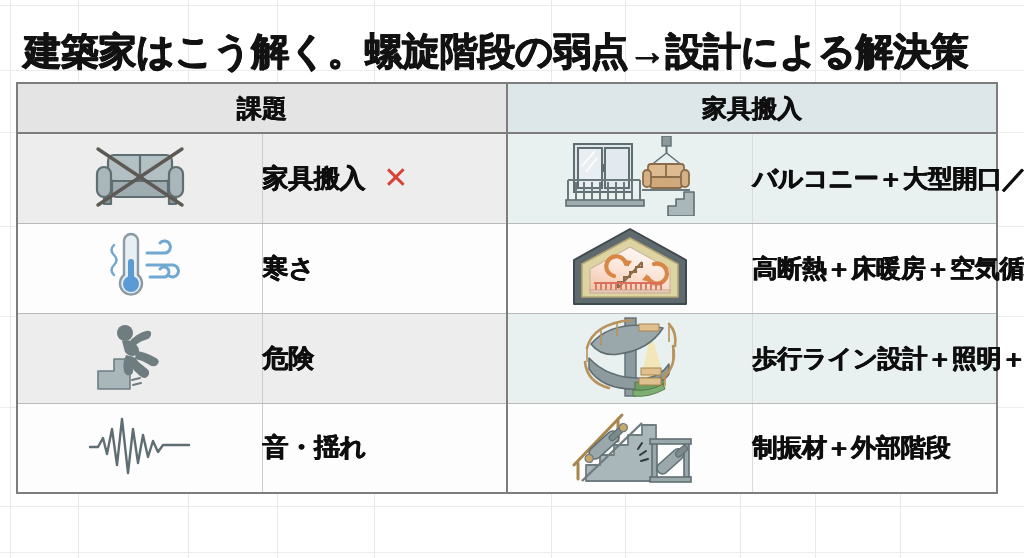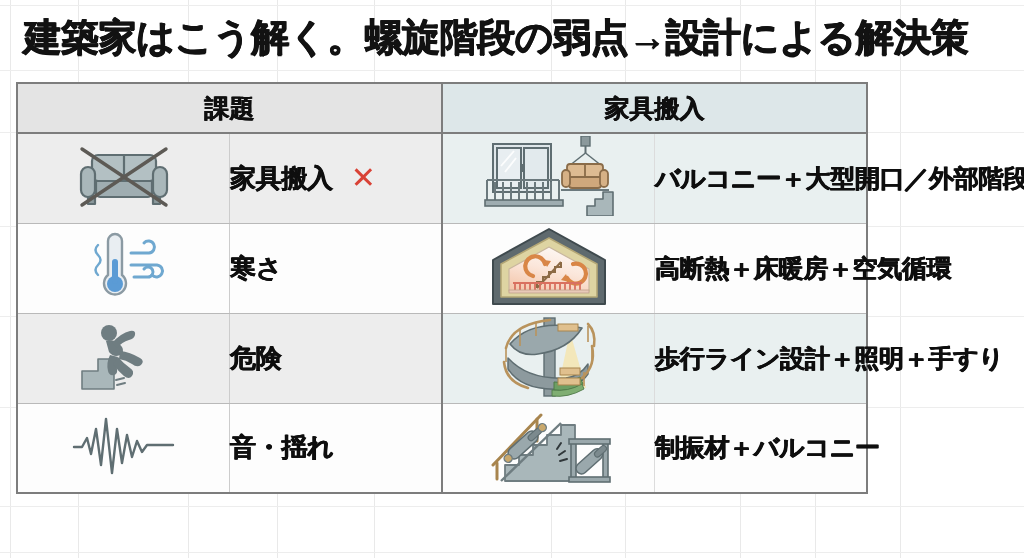--- a/index.html
+++ b/index.html
@@ -34,21 +34,21 @@
     left: 0;
     right: 0;
     height: 1px;
     background: #ededed;
   }
 
   
   #title-bar {
     position: absolute;
     left: 0;
-    top: 6px;
+    top: 20px;
     width: 992px;
     height: 62px;
     z-index: 3;
     display: flex;
     align-items: center;
     justify-content: center;
   }
   #title-text {
     font-size: 38px;
     font-weight: 700;
@@ -57,21 +57,21 @@
     white-space: nowrap;
     line-height: 1;
     text-shadow: 0.6px 0 0 #121212, -0.6px 0 0 #121212, 0 0.5px 0 #121212;
   }
 
   
   #solution-table {
     position: absolute;
     left: 16px;
     top: 82px;
-    width: 852px;
+    width: 982px;
     z-index: 2;
     border-collapse: collapse;
     table-layout: fixed;
     background: #b91c1c;
     box-shadow: 0 0 0 0px #8a8a8a;
   }
   #solution-table td, #solution-table th {
     border: 1px solid #b9b9b9;
     padding: 0;
     vertical-align: middle;
@@ -479,18 +479,18 @@
             </g>
             <g transform="rotate(-42 102 54)">
               <rect x="86" y="49" width="32" height="11" rx="5.5" fill="#9aa8ac" stroke="#5f6e72" stroke-width="1.5"></rect>
               <rect x="110" y="51.5" width="14" height="6" rx="3" fill="#7c8a8e" stroke="#5f6e72" stroke-width="1.1"></rect>
             </g>
           </svg>
         </span>
       </td>
       <td class="sol-label-cell">
         <div class="cell-row-inner">
-          <span class="sol-text">制振材＋バルコニー</span>
+          <span class="sol-text">制振材＋外部階段</span>
         </div>
       </td>
     </tr>
   </tbody>
 </table>
 
 </body></html>

